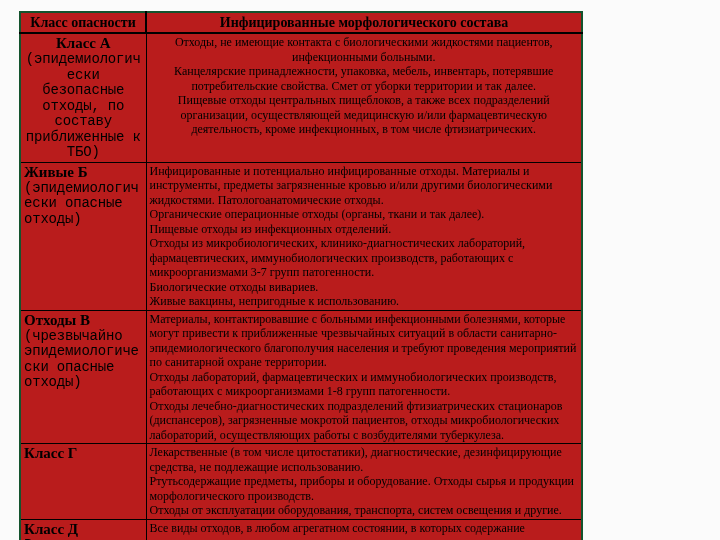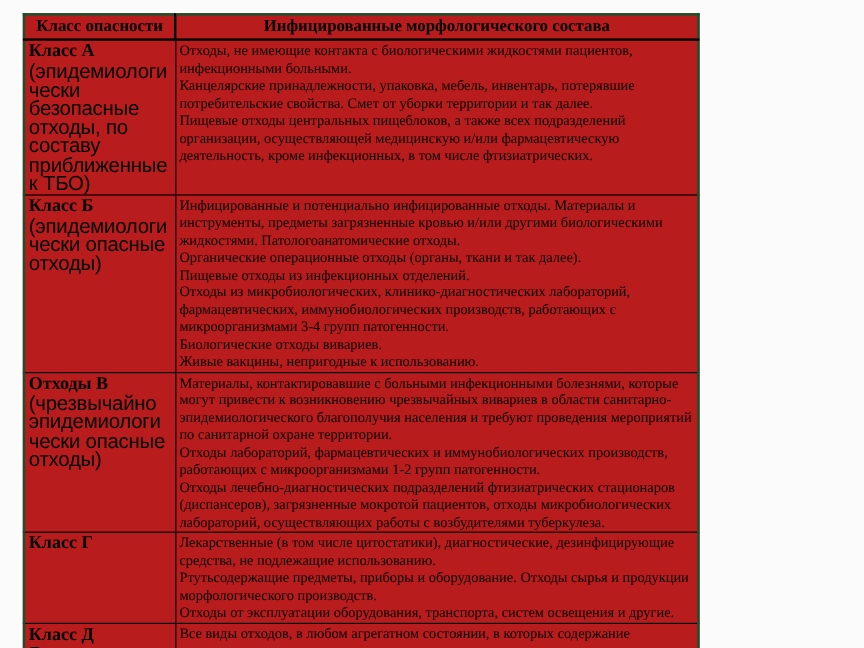--- a/index.html
+++ b/index.html
@@ -37,29 +37,29 @@
   }
   td.class-cell { border-right: 2px solid #000; }
   thead th.hdr-class { border-right: 2px solid #000; }
   .class-name {
     font-weight: bold;
     font-size: 15px;
     line-height: 17px;
     font-family: "Liberation Serif", serif;
   }
   .class-note {
-    font-family: Liberation Sans, sans-serif;
-    font-size: 17px;
+    font-family: Liberation Mono, monospace;
+    font-size: 14px;
     line-height: 15.5px;
     letter-spacing: -0.2px;
     overflow-wrap: break-word;
   }
   td.desc-cell { font-size: 12px; line-height: 14.5px; }
   td.desc-cell p { margin: 0; padding: 0; }
-  tr.row-a { height: 108px; }
+  tr.row-a { height: 108px; text-align: center; }
   tr.row-b { height: 118px; }
   tr.row-v { height: 120px; }
   tr.row-g { height: 72px; }
   tr.row-d { height: 46px; }
   tr.row-head { height: 20px; }
 </style>
 </head>
 <body>
 
 <table class="hazard">
@@ -80,40 +80,40 @@
         <div class="class-note">(эпидемиологически безопасные отходы, по составу приближенные к ТБО)</div>
       </td>
       <td class="desc-cell">
           <p>Отходы, не имеющие контакта с биологическими жидкостями пациентов, инфекционными больными.</p>
           <p>Канцелярские принадлежности, упаковка, мебель, инвентарь, потерявшие потребительские свойства. Смет от уборки территории и так далее.</p>
           <p>Пищевые отходы центральных пищеблоков, а также всех подразделений организации, осуществляющей медицинскую и/или фармацевтическую деятельность, кроме инфекционных, в том числе фтизиатрических.</p>
         </td>
     </tr>
     <tr class="row-b">
       <td class="class-cell">
-        <div class="class-name">Класс Б</div>
+        <div class="class-name">Живые Б</div>
         <div class="class-note">(эпидемиологически опасные отходы)</div>
       </td>
       <td class="desc-cell">
           <p>Инфицированные и потенциально инфицированные отходы. Материалы и инструменты, предметы загрязненные кровью и/или другими биологическими жидкостями. Патологоанатомические отходы.</p>
           <p>Органические операционные отходы (органы, ткани и так далее).</p>
           <p>Пищевые отходы из инфекционных отделений.</p>
-          <p>Отходы из микробиологических, клинико-диагностических лабораторий, фармацевтических, иммунобиологических производств, работающих с микроорганизмами 3-4 групп патогенности.</p>
+          <p>Отходы из микробиологических, клинико-диагностических лабораторий, фармацевтических, иммунобиологических производств, работающих с микроорганизмами 3-7 групп патогенности.</p>
           <p>Биологические отходы вивариев.</p>
           <p>Живые вакцины, непригодные к использованию.</p>
         </td>
     </tr>
     <tr class="row-v">
       <td class="class-cell">
         <div class="class-name">Отходы В</div>
         <div class="class-note">(чрезвычайно эпидемиологически опасные отходы)</div>
       </td>
       <td class="desc-cell">
-          <p>Материалы, контактировавшие с больными инфекционными болезнями, которые могут привести к возникновению чрезвычайных вивариев в области санитарно-эпидемиологического благополучия населения и требуют проведения мероприятий по санитарной охране территории.</p>
-          <p>Отходы лабораторий, фармацевтических и иммунобиологических производств, работающих с микроорганизмами 1-2 групп патогенности.</p>
+          <p>Материалы, контактировавшие с больными инфекционными болезнями, которые могут привести к приближенные чрезвычайных ситуаций в области санитарно-эпидемиологического благополучия населения и требуют проведения мероприятий по санитарной охране территории.</p>
+          <p>Отходы лабораторий, фармацевтических и иммунобиологических производств, работающих с микроорганизмами 1-8 групп патогенности.</p>
           <p>Отходы лечебно-диагностических подразделений фтизиатрических стационаров (диспансеров), загрязненные мокротой пациентов, отходы микробиологических лабораторий, осуществляющих работы с возбудителями туберкулеза.</p>
         </td>
     </tr>
     <tr class="row-g">
       <td class="class-cell">
         <div class="class-name">Класс Г</div>
         <div class="class-note"></div>
       </td>
       <td class="desc-cell">
           <p>Лекарственные (в том числе цитостатики), диагностические, дезинфицирующие средства, не подлежащие использованию.</p>

